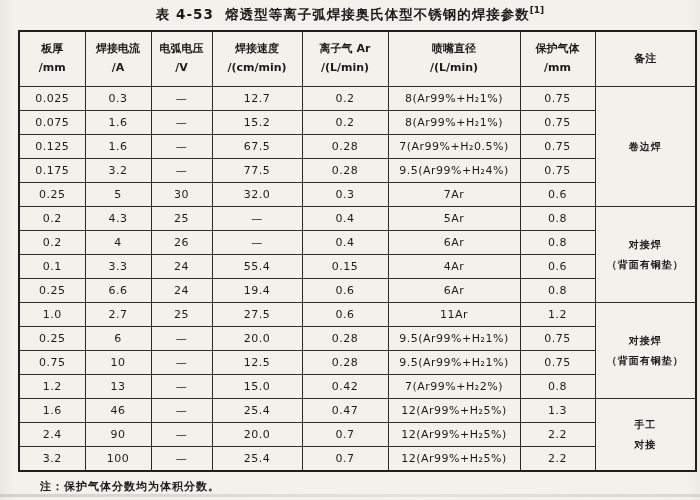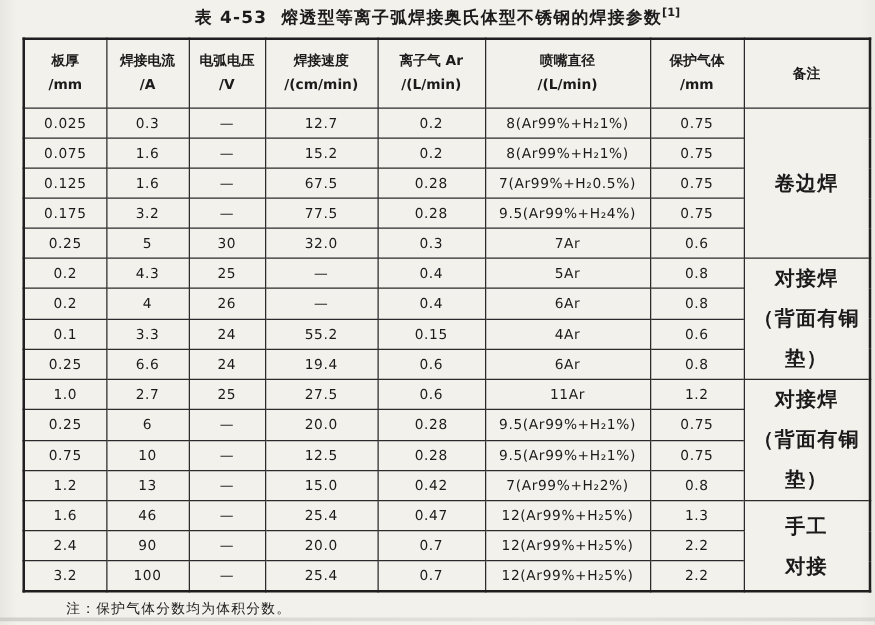--- a/index.html
+++ b/index.html
@@ -21,25 +21,25 @@
   }
   th,td{
     border:1px solid #2b2b2b;
     text-align:center;vertical-align:middle;
     font-size:11px;padding:0 2px;
     color:#1b1b1b;
   }
   table{border:2px solid #1f1f1f;}
   thead th{height:54px;font-weight:bold;font-size:11px;line-height:1.7;}
   tbody td{height:23px;font-size:11px;font-weight:normal;letter-spacing:0.5px;}
-  td.remark{font-weight:bold;font-size:16px;line-height:2;letter-spacing:1px;}
+  td.remark{font-weight:bold;font-size:10px;line-height:2;letter-spacing:1px;}
   .hdr-l1,.hdr-l2{display:block;}
   .footnote{
     position:absolute;left:40px;top:479px;
-    font-size:11px;font-weight:normal;letter-spacing:1px;margin-left:13px;
+    font-size:11px;font-weight:bold;letter-spacing:1px;
   }
   .scan-edge{
     position:absolute;left:0;top:494px;width:700px;height:3px;
     background:linear-gradient(90deg,#b9b7b1,#d8d6d0 60%,#c4c2bc);
     opacity:.55;
   }
 </style>
 </head>
 <body>
 
@@ -162,21 +162,21 @@
           <td>26</td>
           <td>—</td>
           <td>0.4</td>
           <td>6Ar</td>
           <td>0.8</td>
         </tr>
         <tr>
           <td>0.1</td>
           <td>3.3</td>
           <td>24</td>
-          <td>55.2</td>
+          <td>55.4</td>
           <td>0.15</td>
           <td>4Ar</td>
           <td>0.6</td>
         </tr>
         <tr>
           <td>0.25</td>
           <td>6.6</td>
           <td>24</td>
           <td>19.4</td>
           <td>0.6</td>

